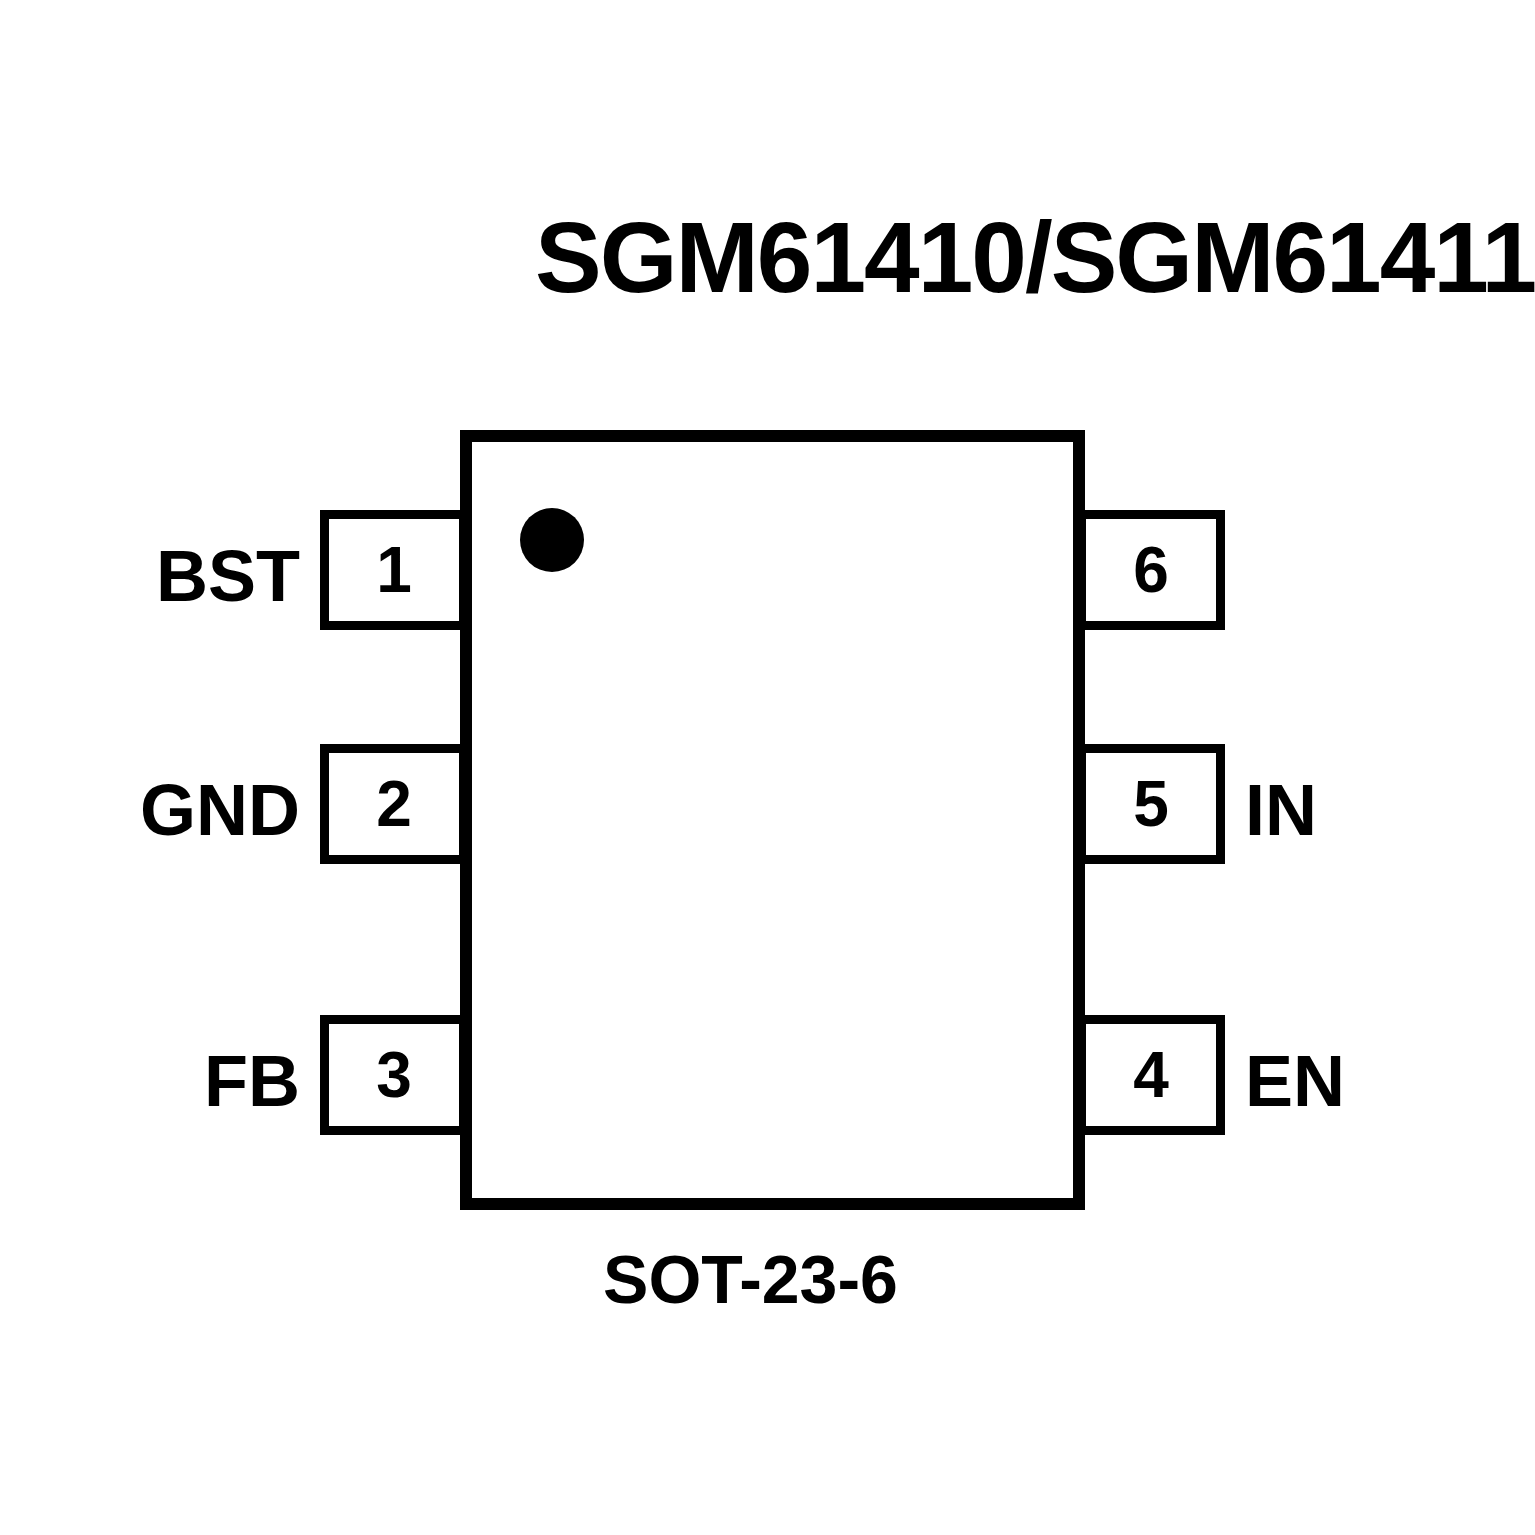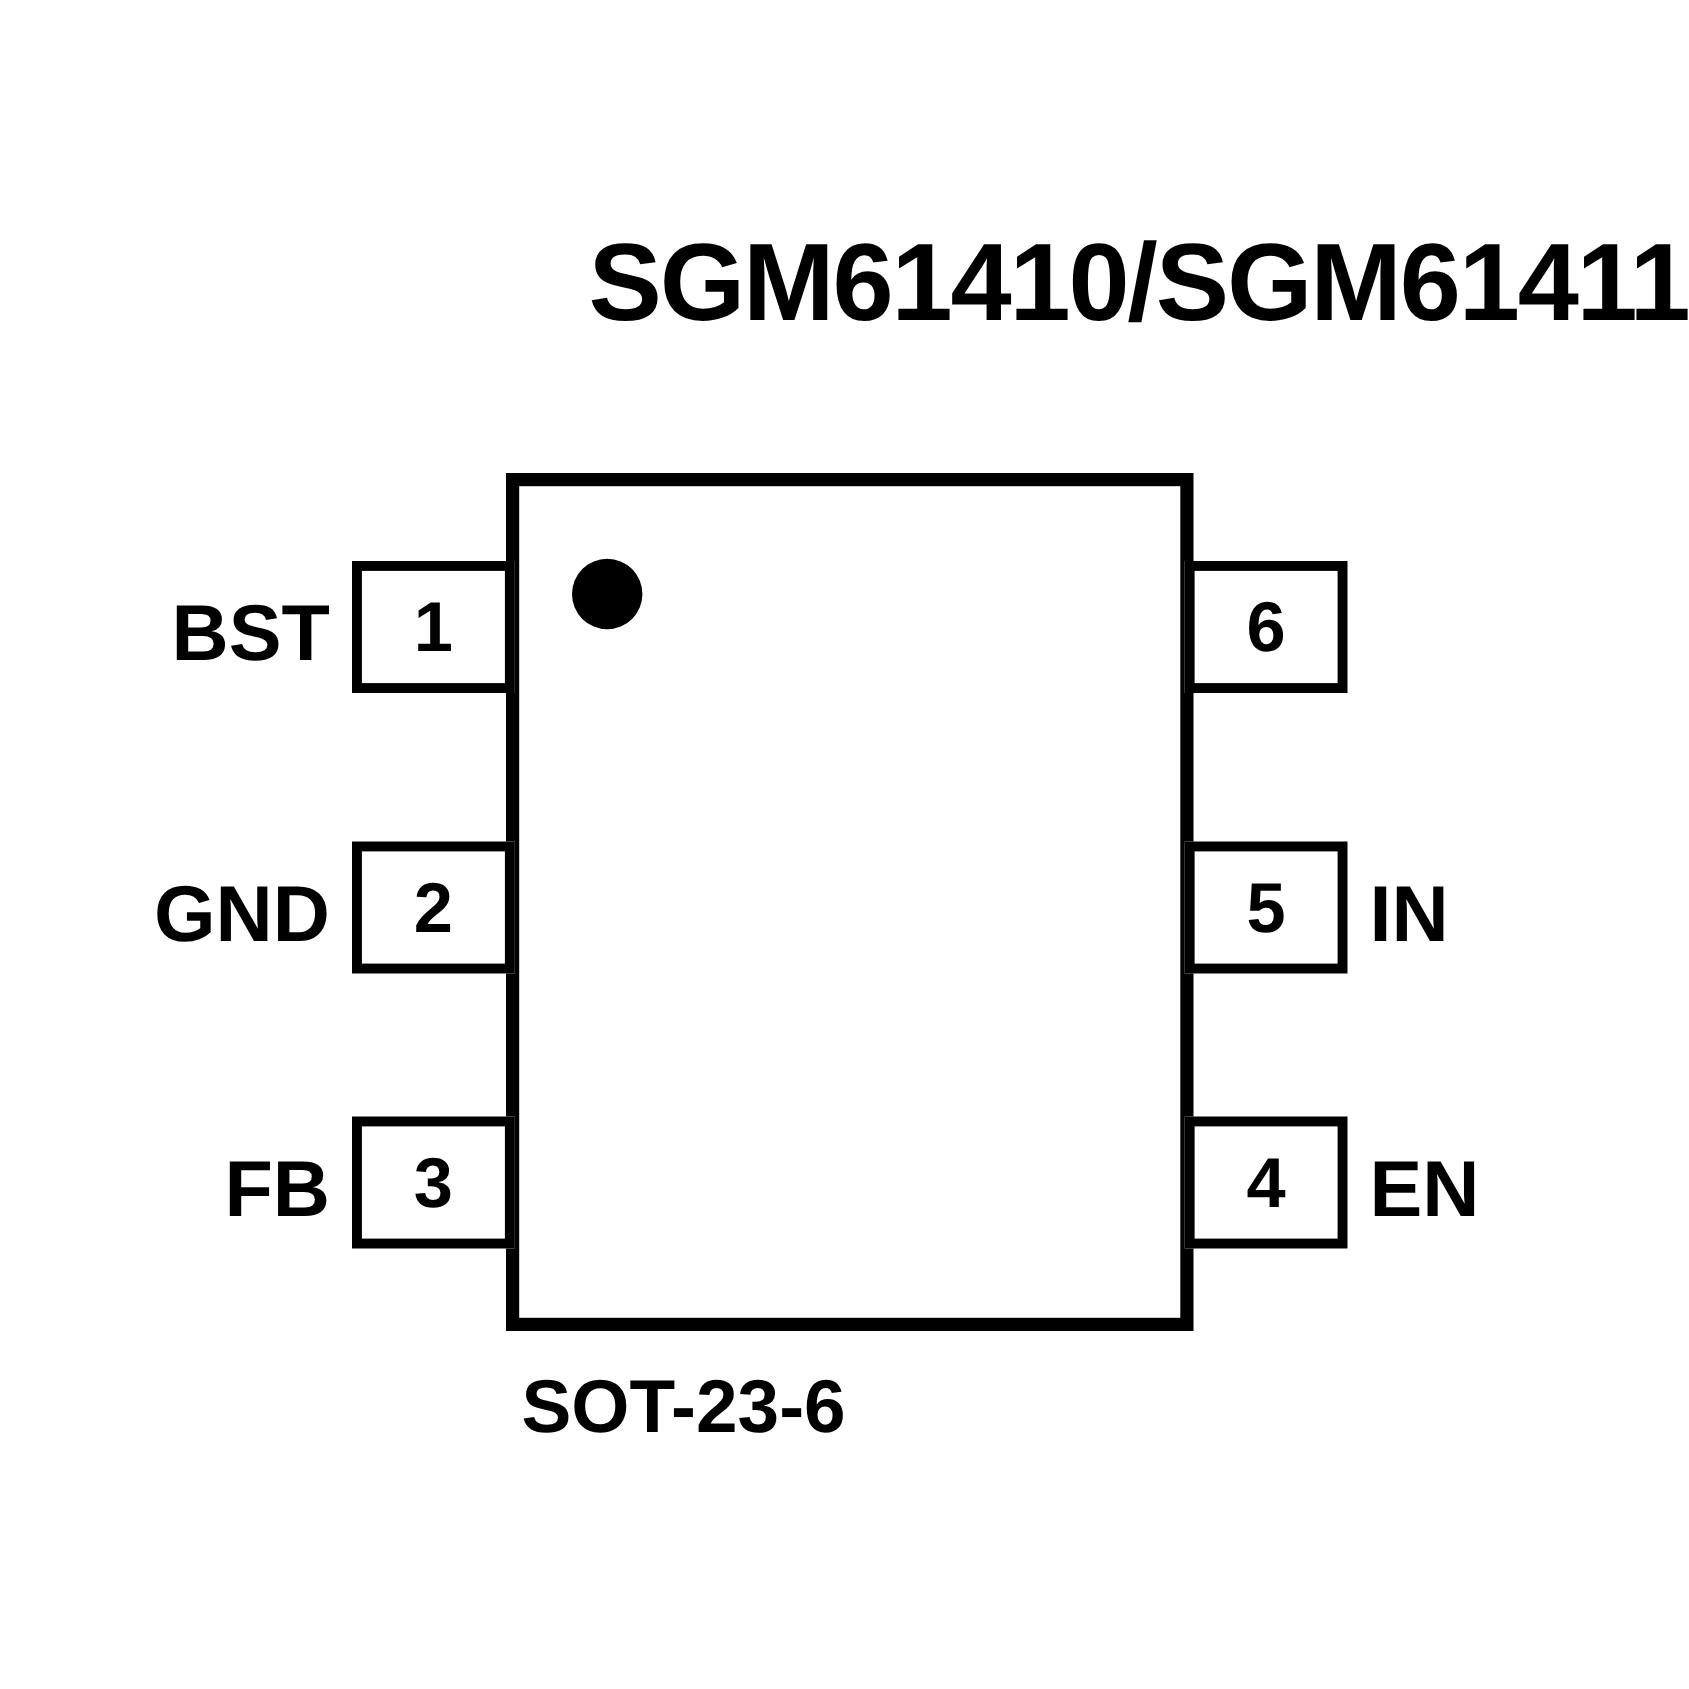--- a/index.html
+++ b/index.html
@@ -55,21 +55,21 @@
   }
   .pin-row.left {
     left: 100px;
     flex-direction: row;
   }
   .pin-row.right {
     left: 1077px;
     flex-direction: row;
   }
   .row-a { top: 510px; }
-  .row-b { top: 765px; justify-content: center; }
+  .row-b { top: 744px; justify-content: center; }
   .row-c { top: 1015px; justify-content: flex-end; }
   .pin-box {
     width: 148px;
     height: 120px;
     border: 9px solid #000000;
     box-sizing: border-box;
     background: #ffffff;
     display: flex;
     align-items: center;
     justify-content: center;
@@ -88,23 +88,23 @@
     text-align: right;
     margin-right: 20px;
   }
   .pin-row.right .pin-name {
     text-align: left;
     margin-left: 20px;
   }
   .package-caption {
     position: absolute;
     top: 1240px;
-    left: 474px;
+    left: 438px;
     width: 625px;
-    text-align: left;
+    text-align: center;
     font-size: 68px;
     font-weight: bold;
   }
 </style>
 </head>
 <body>
 
 <div class="canvas">
 
   <h1 class="title">SGM61410/SGM61411</h1>

